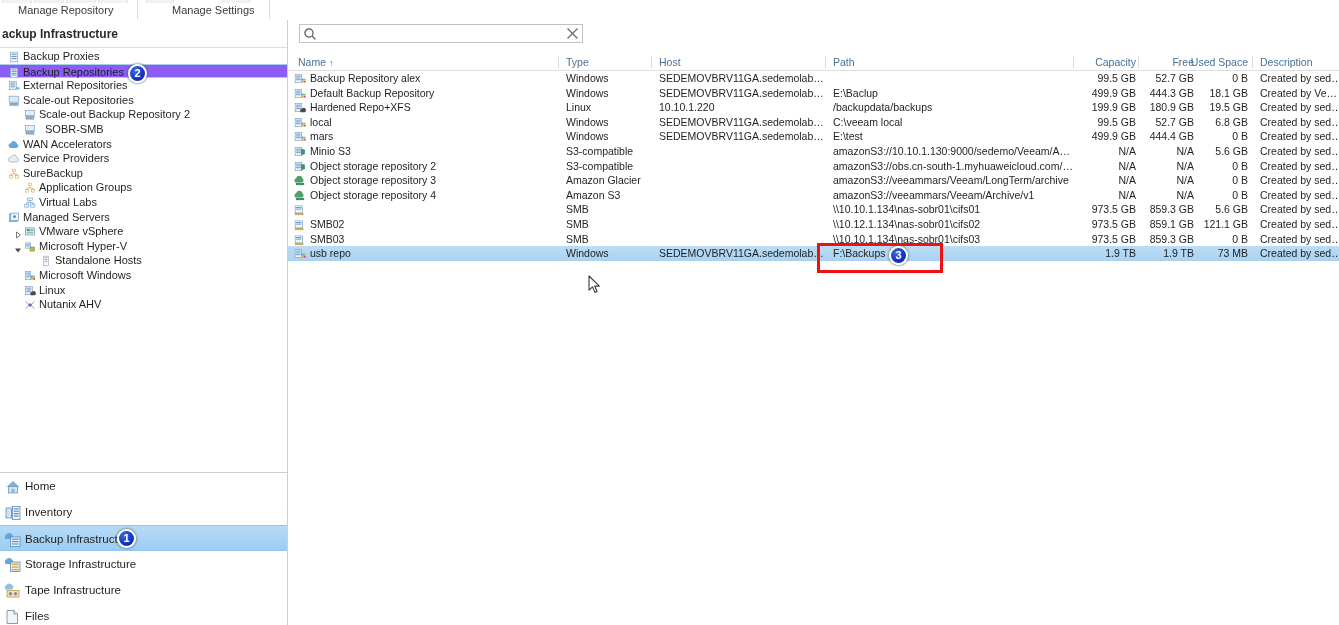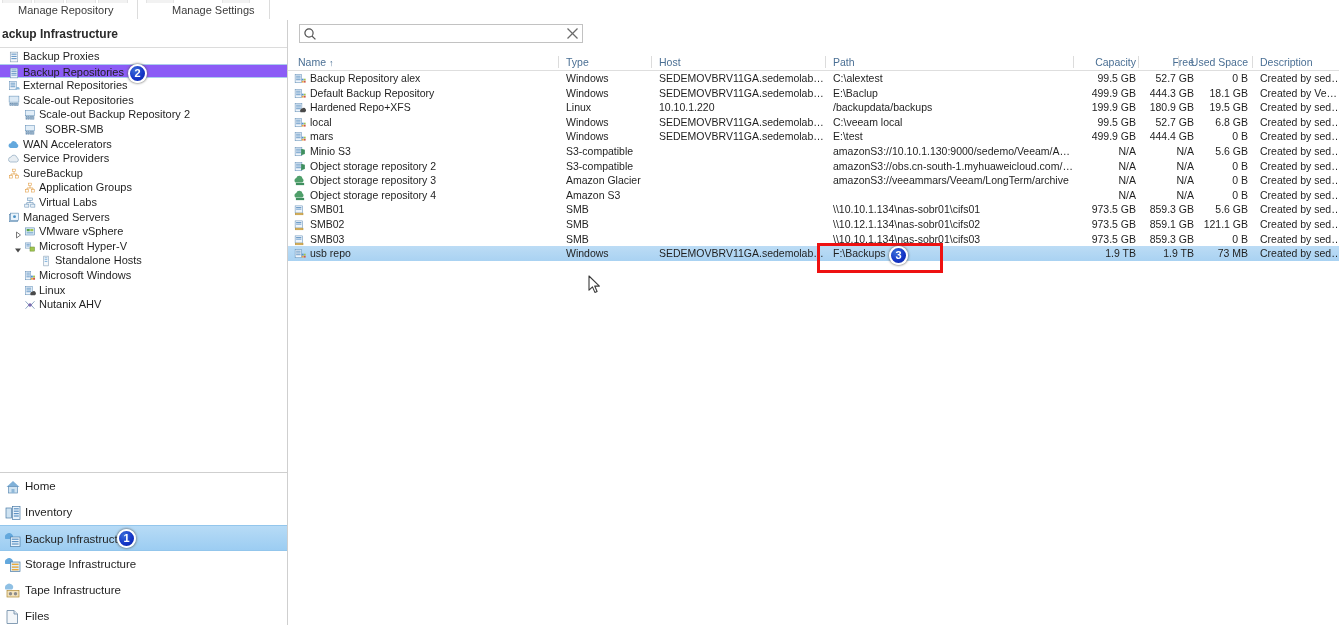--- a/index.html
+++ b/index.html
@@ -569,21 +569,20 @@
               <rect x="2.8" y="6" width="6" height="1.2" fill="#5f93c4"></rect>
               <rect x="2.8" y="8.4" width="6" height="1.2" fill="#5f93c4"></rect>
               <rect x="10.4" y="7.6" width="2.4" height="2.4" fill="#4f8ed0"></rect>
               <rect x="13.1" y="7.6" width="2.4" height="2.4" fill="#9fc54f"></rect>
               <rect x="10.4" y="10.4" width="2.4" height="2.4" fill="#e8a93c"></rect>
               <rect x="13.1" y="10.4" width="2.4" height="2.4" fill="#d2544a"></rect>
             </svg></span>
           <div class="cell" style="left: 22px; width: 243px;">Backup Repository alex</div>
           <div class="cell" style="left: 278px; width: 85px;">Windows</div>
           <div class="cell" style="left: 371px; width: 165px;">SEDEMOVBRV11GA.sedemolab.local</div>
-          <div class="cell" style="left: 545px; width: 240px;">C:\alextest</div>
           <div class="cell right" style="left: 793px; width: 55px;">99.5 GB</div>
           <div class="cell right" style="left: 858px; width: 48px;">52.7 GB</div>
           <div class="cell right" style="left: 898px; width: 62px;">0 B</div>
           <div class="cell" style="left: 972px; width: 82px;">Created by sedemol</div>
         </div>
         <div class="trow">
           <span class="row-icon"><svg width="12" height="12" viewBox="0 0 16 16">
               <rect x="1.5" y="2" width="8.5" height="11" fill="#eef4fa" stroke="#5f8cb5" stroke-width="0.7"></rect>
               <rect x="2.8" y="3.6" width="6" height="1.2" fill="#5f93c4"></rect>
               <rect x="2.8" y="6" width="6" height="1.2" fill="#5f93c4"></rect>
@@ -708,33 +707,33 @@
           <div class="cell" style="left: 972px; width: 82px;">Created by sedemol</div>
         </div>
         <div class="trow">
           <span class="row-icon"><svg width="12" height="12" viewBox="0 0 16 16">
               <path d="M2,10 a3.4,3.4 0 0 1 1,-6 a4.3,4.3 0 0 1 8.4,0.6 a3.1,3.1 0 0 1 -0.5,5.4 z" fill="#4f9f6a"></path>
               <rect x="2.5" y="10.5" width="11" height="3" fill="#3f8f5f"></rect>
             </svg></span>
           <div class="cell" style="left: 22px; width: 243px;">Object storage repository 4</div>
           <div class="cell" style="left: 278px; width: 85px;">Amazon S3</div>
           <div class="cell" style="left: 371px; width: 165px;"></div>
+          <div class="cell" style="left: 545px; width: 240px;">amazonS3://veeammars/Veeam/Archive/v1</div>
           <div class="cell right" style="left: 793px; width: 55px;">N/A</div>
           <div class="cell right" style="left: 858px; width: 48px;">N/A</div>
           <div class="cell right" style="left: 898px; width: 62px;">0 B</div>
           <div class="cell" style="left: 972px; width: 82px;">Created by sedemol</div>
         </div>
         <div class="trow">
           <span class="row-icon"><svg width="12" height="12" viewBox="0 0 16 16">
               <rect x="1.5" y="2.5" width="10" height="9.5" fill="#eef4fa" stroke="#5f8cb5" stroke-width="0.7"></rect>
               <rect x="2.8" y="4" width="7" height="1.2" fill="#5f93c4"></rect>
               <rect x="2.8" y="6.2" width="7" height="1.2" fill="#5f93c4"></rect>
               <rect x="2" y="12.2" width="10" height="2.2" fill="#e8ba5c" stroke="#b08a32" stroke-width="0.7"></rect>
             </svg></span>
-          <div class="cell" style="left: 22px; width: 243px;">SMB01</div>
           <div class="cell" style="left: 278px; width: 85px;">SMB</div>
           <div class="cell" style="left: 371px; width: 165px;"></div>
           <div class="cell" style="left: 545px; width: 240px;">\\10.10.1.134\nas-sobr01\cifs01</div>
           <div class="cell right" style="left: 793px; width: 55px;">973.5 GB</div>
           <div class="cell right" style="left: 858px; width: 48px;">859.3 GB</div>
           <div class="cell right" style="left: 898px; width: 62px;">5.6 GB</div>
           <div class="cell" style="left: 972px; width: 82px;">Created by sedemol</div>
         </div>
         <div class="trow">
           <span class="row-icon"><svg width="12" height="12" viewBox="0 0 16 16">

